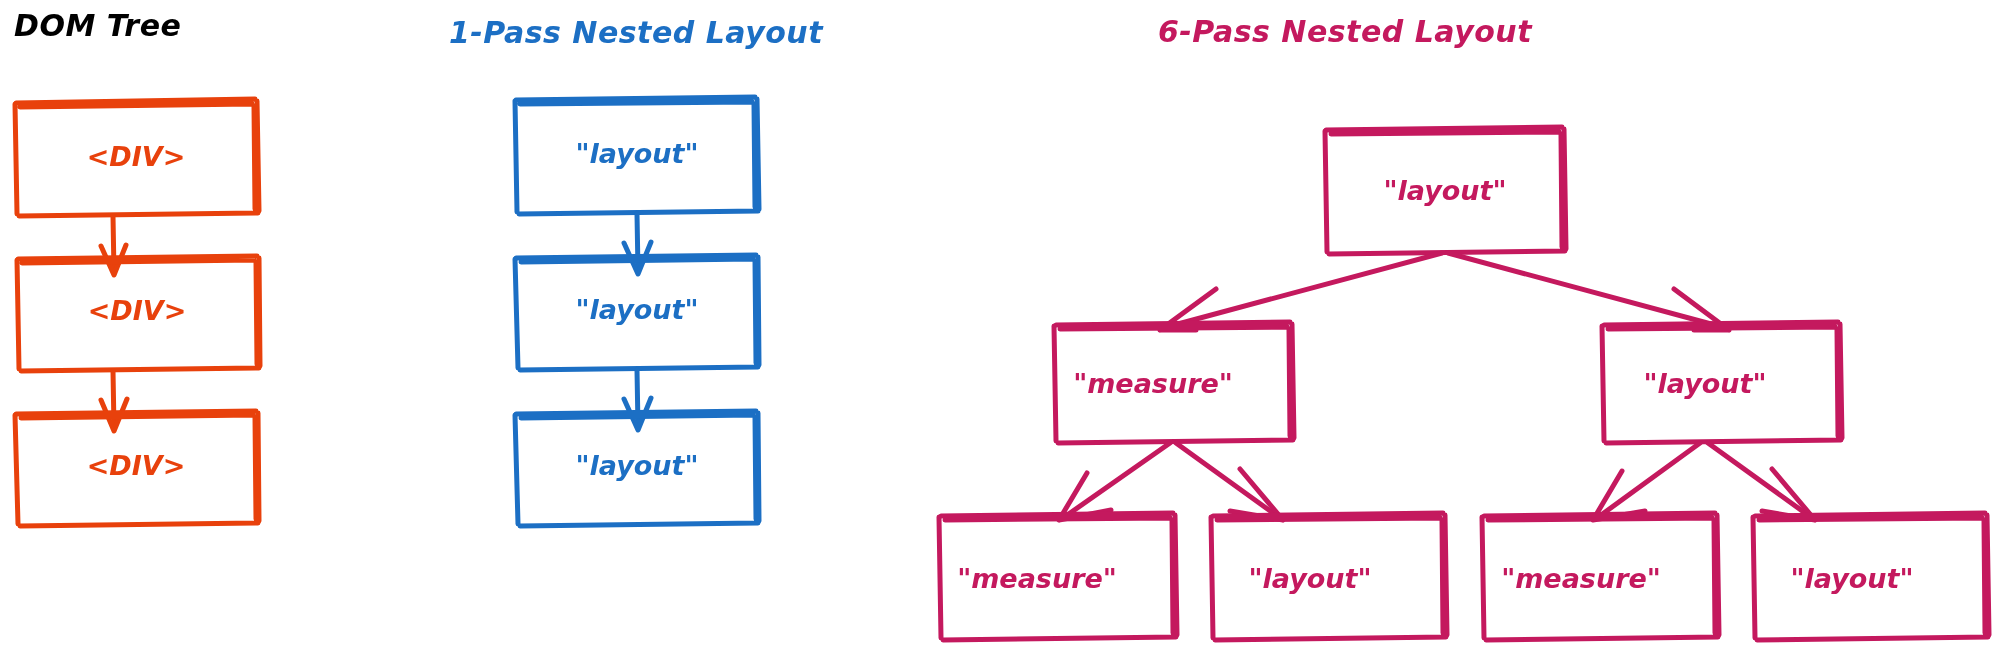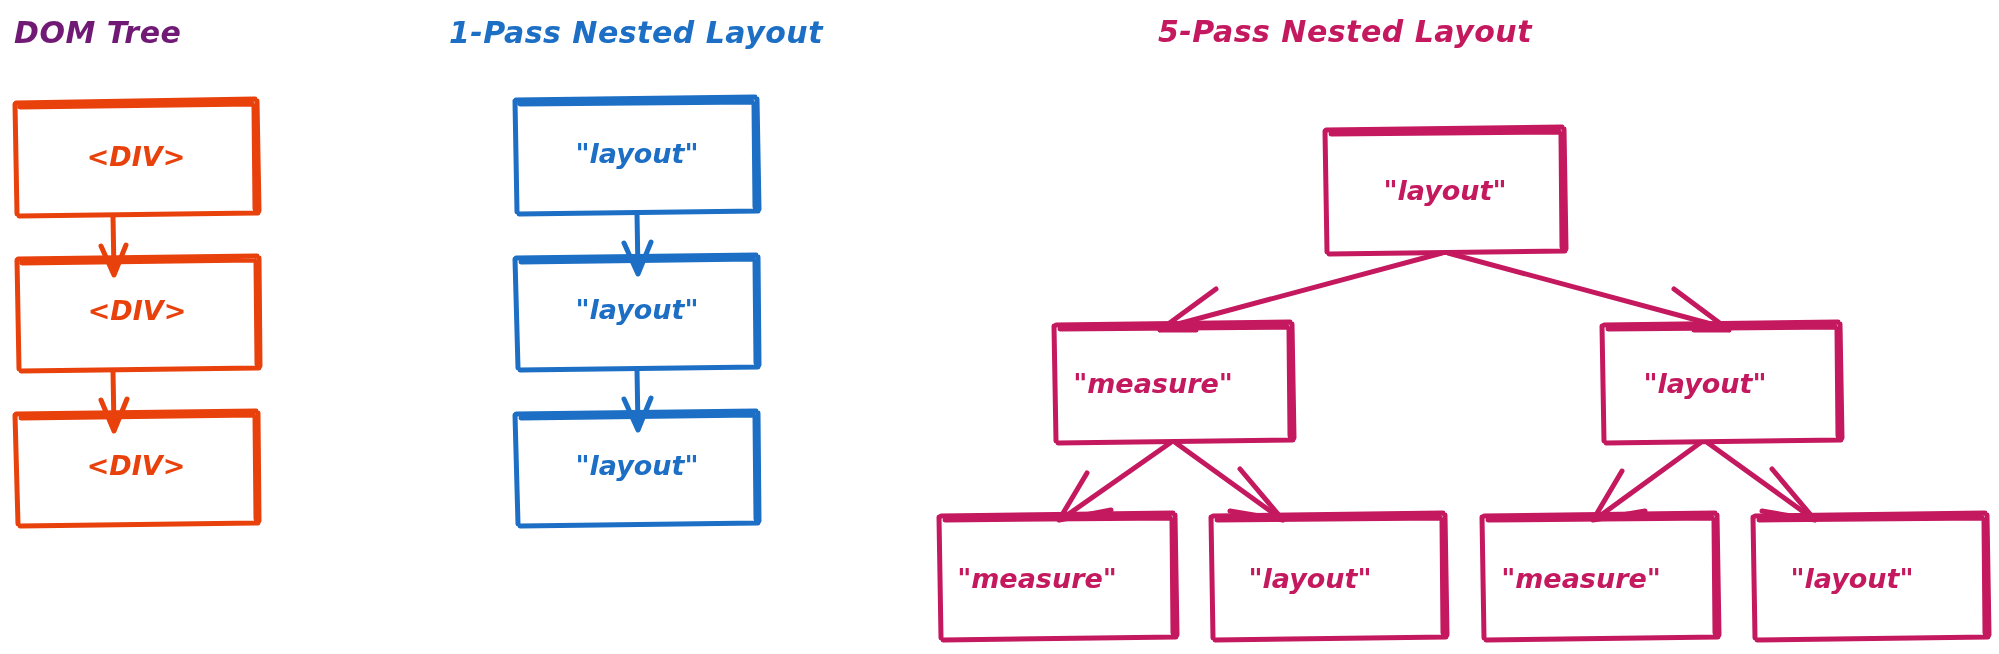--- a/index.html
+++ b/index.html
@@ -2,21 +2,21 @@
 <html><head>
 <meta charset="utf-8">
 <style>
   html,body{margin:0;padding:0;background:#fff;}
   body{width:1999px;height:654px;position:relative;overflow:hidden;
        font-family:"DejaVu Sans", sans-serif;}
   .stage{position:absolute;inset:0;}
   .title{position:absolute;font-weight:700;font-style:italic;
          font-size:30px;letter-spacing:.5px;white-space:nowrap;
          font-family:"DejaVu Sans", sans-serif;}
-  .t-dom{left:14px;top:15px;color:#701a75;}
+  .t-dom{left:14px;top:8px;color:#000000;}
   .t-one{left:425px;top:15px;color:#1C6FC4;margin-left:24px;}
   .t-two{left:1158px;top:14px;color:#C4195E;}
   svg.layer{position:absolute;left:0;top:0;width:1999px;height:654px;overflow:visible;}
   .boxlabel{font-style:italic;font-weight:700;font-size:27px;
             font-family:"DejaVu Sans", sans-serif;
             dominant-baseline:middle;text-anchor:middle;}
   .lbl-orange{fill:#E8410C;}
   .lbl-blue{fill:#1C6FC4;}
   .lbl-crimson{fill:#C4195E;}
   .stroke-orange{stroke:#E8410C;}
@@ -25,21 +25,21 @@
   .boxpath{fill:none;stroke-width:5;stroke-linecap:round;stroke-linejoin:round;}
   .conn{fill:none;stroke-width:5;stroke-linecap:round;stroke-linejoin:round;}
 </style>
 </head>
 <body>
 
 <div class="stage">
 
   <div class="title t-dom">DOM Tree</div>
   <div class="title t-one">1-Pass Nested Layout</div>
-  <div class="title t-two">5-Pass Nested Layout</div>
+  <div class="title t-two">6-Pass Nested Layout</div>
 
   <svg class="layer" viewBox="0 0 1999 654" xmlns="http://www.w3.org/2000/svg">
 
     <g>
 
       <g>
         <path class="boxpath stroke-orange" d="M16,103 L255,99 M257,101 L259,211 M258,213 L19,216 M17,214 L15,104
              M20,107 L252,104 M254,106 L255,209"></path>
         <text class="boxlabel lbl-orange" x="136" y="158">&lt;DIV&gt;</text>
       </g>

